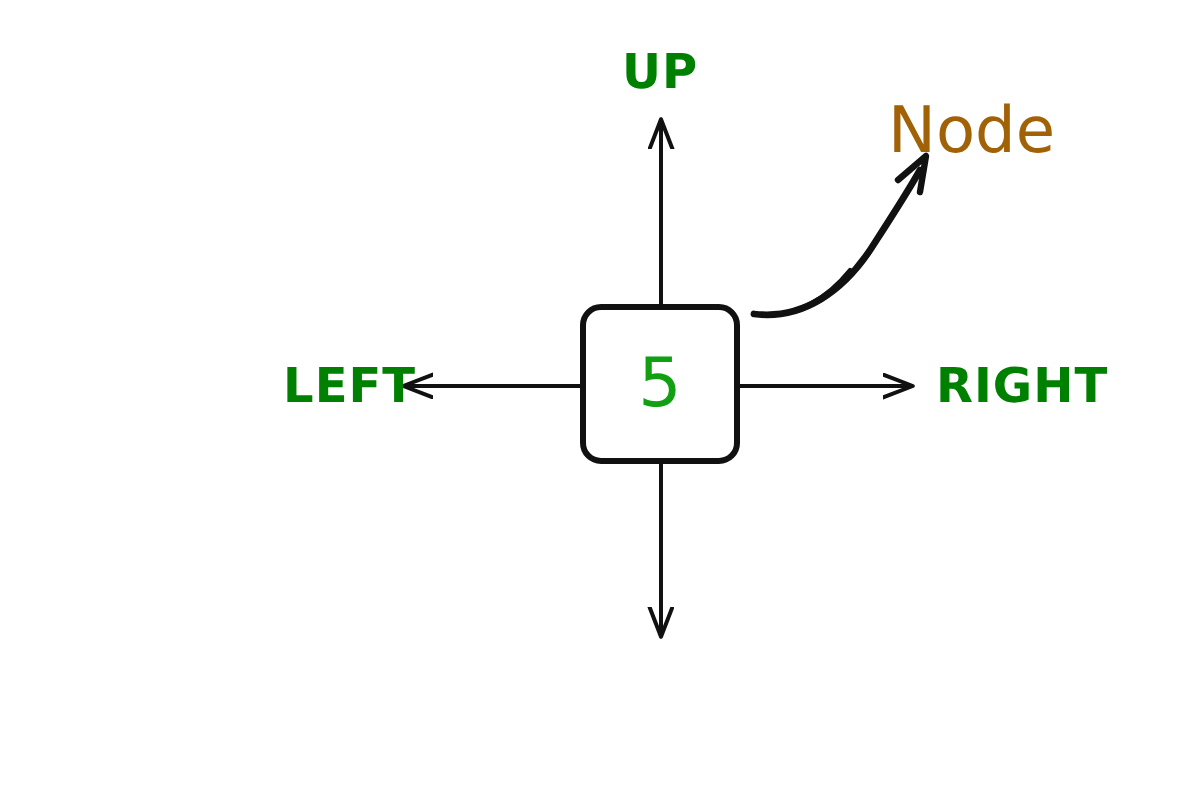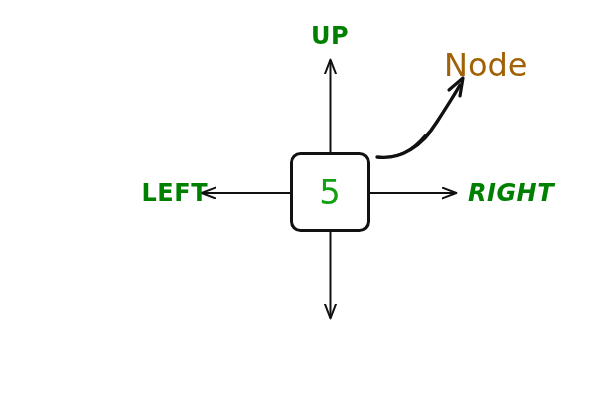--- a/index.html
+++ b/index.html
@@ -49,21 +49,20 @@
   #label-left {
     left: 16px;
     top: 181px;
     width: 162px;
     text-align: right;
   }
   #label-right {
     left: 438px;
     top: 181px;
     text-align: left;
-    font-style: italic;
   }
   #node-value {
     position: absolute;
     left: 260px;
     top: 152px;
     width: 80px;
     height: 80px;
     display: flex;
     align-items: center;
     justify-content: center;

